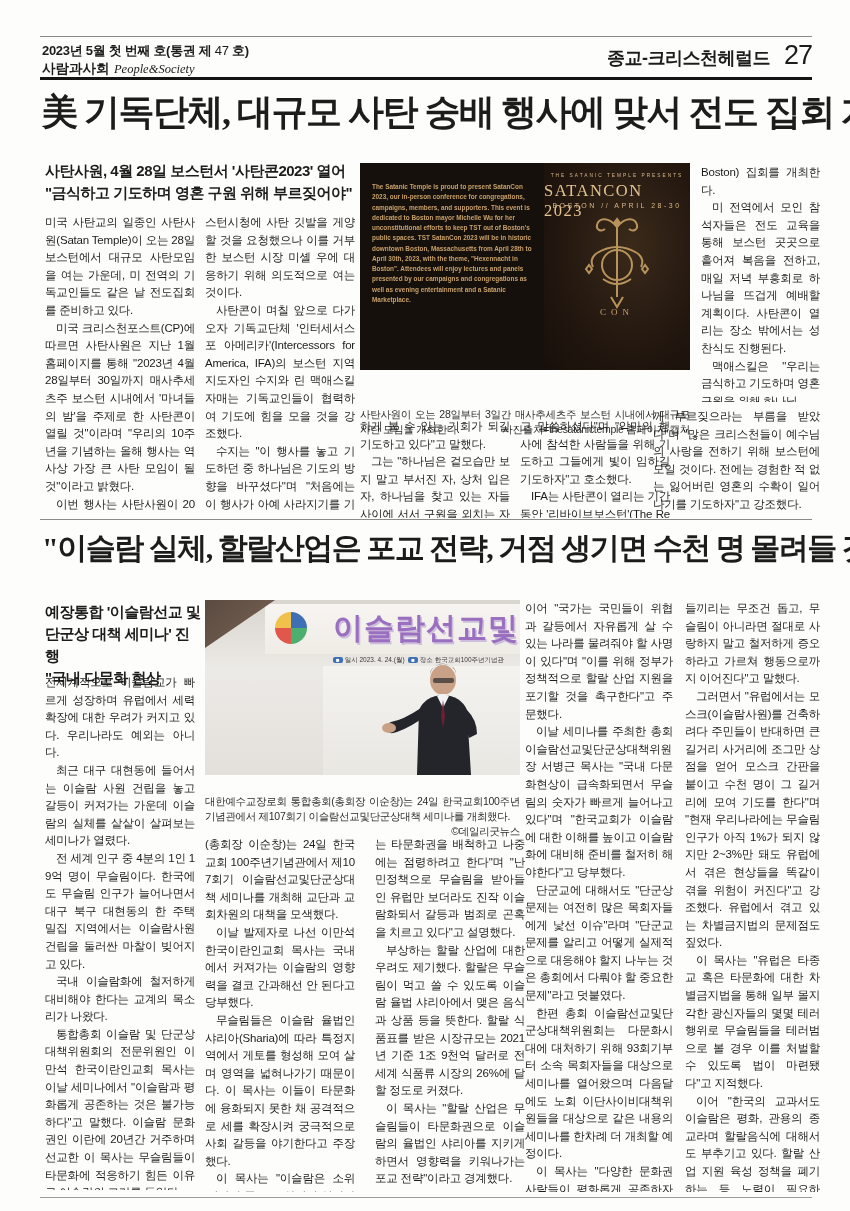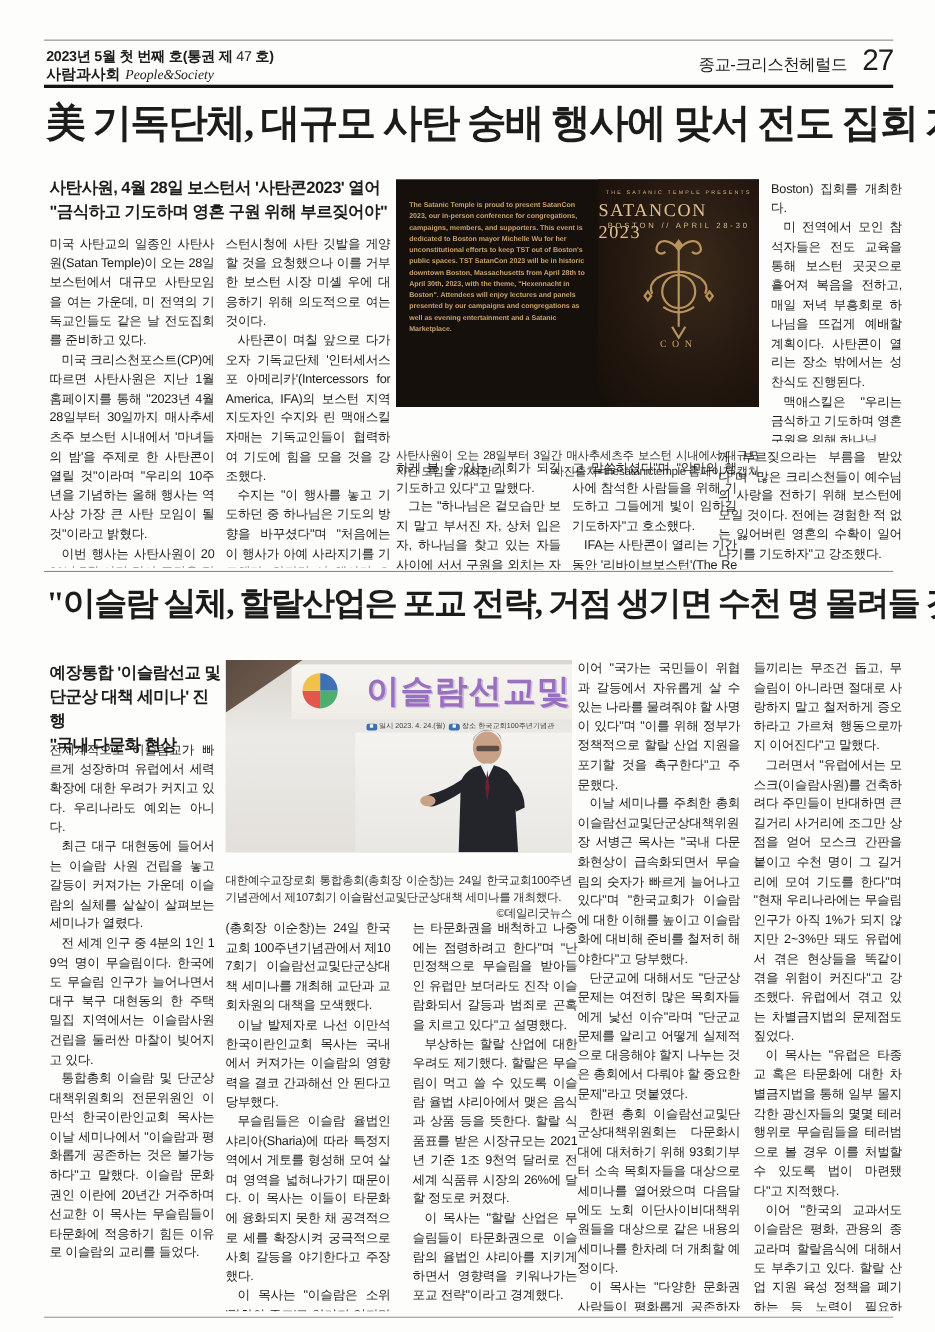--- a/index.html
+++ b/index.html
@@ -10,21 +10,21 @@
   }
   .hline { position:absolute; left:40px; right:38px; border-top:1px solid #8a8a8a; }
   .hline.thick { border-top:3px solid #141414; }
   
   .mast-left { position:absolute; left:42px; top:42px; line-height:17px; }
   .issue-line { font-size:13px; font-weight:bold; letter-spacing:-0.3px; }
   .issue-num { font-size:13px; font-weight:normal; }
   .sec-kr { font-size:13.5px; font-weight:bold;text-align:right; }
   .sec-en { font-size:12.5px; font-style:italic; font-family:"Liberation Serif","DejaVu Serif",serif; }
   .mast-right { position:absolute; right:38px; top:40px; display:flex; align-items:baseline; gap:14px; }
-  .page-label { font-size:15px; font-weight:normal; letter-spacing:-0.5px; }
+  .page-label { font-size:18px; font-weight:bold; letter-spacing:-0.5px; }
   .page-num { font-size:27px; letter-spacing:-1px; }
   
   .headline1 {
     position:absolute; left:42px; top:92px; width:775px; text-align:center;
     font-family:"Liberation Serif","DejaVu Serif",serif; font-weight:bold;
     font-size:36px; letter-spacing:-1.5px; line-height:1.15; white-space:nowrap;
   }
   .headline2 {
     position:absolute; left:42px; top:528px; width:775px; text-align:center;
     font-family:"Liberation Serif","DejaVu Serif",serif; font-weight:bold;
@@ -225,20 +225,21 @@
   </div>
   <div class="caption cap2">
     <span>대한예수교장로회 통합총회(총회장 이순창)는 24일 한국교회100주년기념관에서 제107회기 이슬람선교및단군상대책 세미나를 개최했다.</span>
     <span class="cap-credit">©데일리굿뉴스</span>
   </div>
 
   <div class="col a2c1">
     <p>전세계적으로 이슬람교가 빠르게 성장하며 유럽에서 세력 확장에 대한 우려가 커지고 있다. 우리나라도 예외는 아니다.</p>
     <p class="ind">최근 대구 대현동에 들어서는 이슬람 사원 건립을 놓고 갈등이 커져가는 가운데 이슬람의 실체를 샅샅이 살펴보는 세미나가 열렸다.</p>
     <p class="ind">전 세계 인구 중 4분의 1인 19억 명이 무슬림이다. 한국에도 무슬림 인구가 늘어나면서 대구 북구 대현동의 한 주택 밀집 지역에서는 이슬람사원 건립을 둘러싼 마찰이 빚어지고 있다.</p>
+    <p class="ind">국내 이슬람화에 철저하게 대비해야 한다는 교계의 목소리가 나왔다.</p>
     <p class="ind">통합총회 이슬람 및 단군상 대책위원회의 전문위원인 이만석 한국이란인교회 목사는 이날 세미나에서 "이슬람과 평화롭게 공존하는 것은 불가능하다"고 말했다. 이슬람 문화권인 이란에 20년간 거주하며 선교한 이 목사는 무슬림들이 타문화에 적응하기 힘든 이유로 이슬람의 교리를 들었다.</p>
 
   </div>
   <div class="col a2c2">
     <p>(총회장 이순창)는 24일 한국교회 100주년기념관에서 제107회기 이슬람선교및단군상대책 세미나를 개최해 교단과 교회차원의 대책을 모색했다.</p>
     <p class="ind">이날 발제자로 나선 이만석 한국이란인교회 목사는 국내에서 커져가는 이슬람의 영향력을 결코 간과해선 안 된다고 당부했다.</p>
     <p class="ind">무슬림들은 이슬람 율법인 샤리아(Sharia)에 따라 특정지역에서 게토를 형성해 모여 살며 영역을 넓혀나가기 때문이다. 이 목사는 이들이 타문화에 융화되지 못한 채 공격적으로 세를 확장시켜 궁극적으로 사회 갈등을 야기한다고 주장했다.</p>
     <p class="ind">이 목사는 "이슬람은 소위 '평화의 종교'로 알려져 있지만 실제로</p>
   </div>
   <div class="col a2c3">

